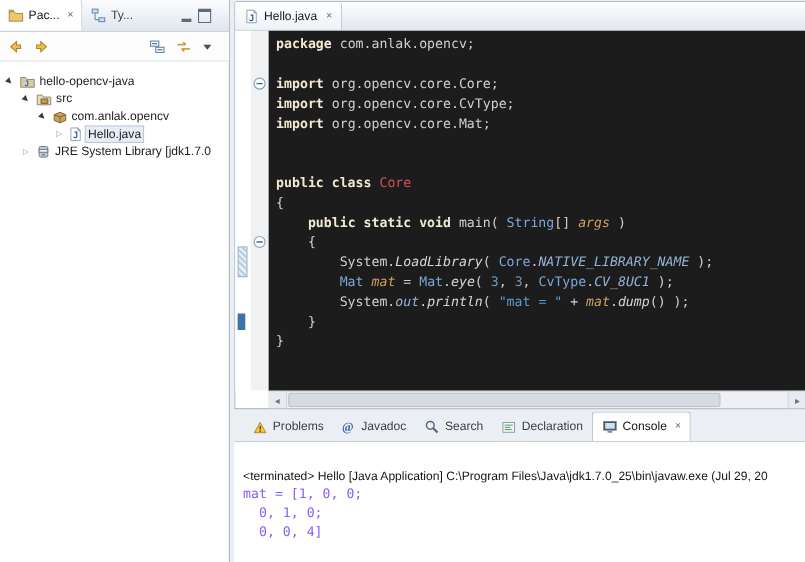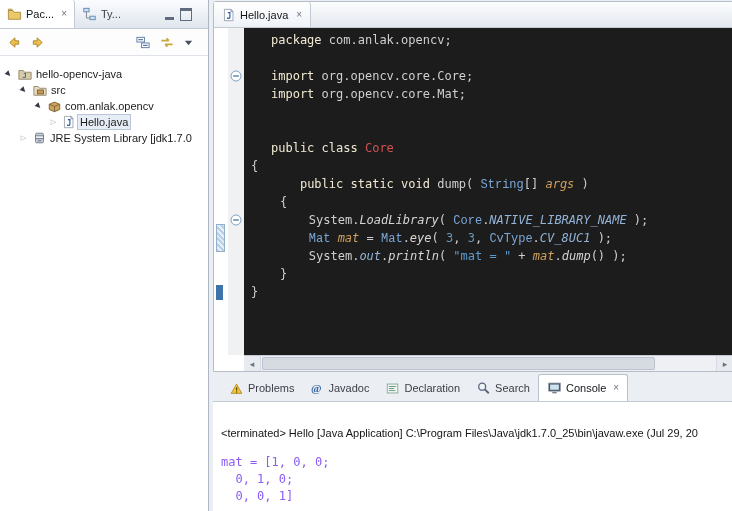--- a/index.html
+++ b/index.html
@@ -43,24 +43,24 @@
   .editor-body{flex:1;display:flex;min-height:0;position:relative;}
   .ruler{width:14px;background:#fff;position:relative;flex:none;}
   .range-a{position:absolute;left:2px;top:196px;width:7px;height:26px;
     background:repeating-linear-gradient(45deg,#b9cfe4 0 2px,#e7eef6 2px 4px);border:1px solid #8fb0cf;}
   .range-b{position:absolute;left:2px;top:257px;width:7px;height:15px;background:#3e73a9;}
   .foldbar{width:16px;background:#f0f1f2;position:relative;flex:none;}
   .fold-marker{position:absolute;left:2px;width:12px;height:12px;line-height:0;}
   .code{flex:1;background:var(--editor-bg,#1c1c1c);padding:3px 0 0 7px;overflow:hidden;}
   .code-line{font-family:"DejaVu Sans Mono",monospace;font-size:12px;line-height:18px;height:18px;
     white-space:pre;color:var(--code-plain,#cfcfcf);}
-  .tk-kw{color:var(--code-keyword,#f1ead3);font-weight:normal;margin-left:20px;}
+  .tk-kw{color:var(--code-keyword,#f1ead3);font-weight:bold;}
   .tk-pl{color:var(--code-plain,#cfcfcf);}
   .tk-cl{color:var(--code-class,#d25252);}
-  .tk-ty{color:var(--code-type,#7ba7d7);font-family:Liberation Mono, monospace;}
+  .tk-ty{color:var(--code-type,#7ba7d7);}
   .tk-va{color:var(--code-variable,#d0a05c);font-style:italic;}
   .tk-nu{color:var(--code-number,#6897bb);}
   .tk-st{color:var(--code-string,#5c9bce);}
   .tk-co{color:var(--code-constant,#93b3d7);font-style:italic;}
   .tk-me{color:var(--code-method,#d6d6d6);font-style:italic;}
   .hscroll{height:15px;flex:none;display:flex;align-items:stretch;background:#eef0f3;
     border-top:1px solid #c3cad4;margin-left:30px;}
   .hs-btn{width:16px;display:flex;align-items:center;justify-content:center;font-size:9px;color:#6a7382;
     background:#e7eaef;border-right:1px solid #d5dae2;}
   .hs-btn:last-child{border-right:none;border-left:1px solid #d5dae2;}
@@ -70,21 +70,21 @@
 
   
   .bottom-panel{position:absolute;left:213px;top:374px;width:519px;height:137px;display:flex;flex-direction:column;}
   .bottom-tabbar{height:27px;flex:none;display:flex;align-items:flex-end;padding-left:8px;
     border-bottom:1px solid #c3cad4;overflow:hidden;white-space:nowrap;}
   .bottom-tab{display:inline-flex;align-items:center;gap:4px;height:26px;padding:0 8px;
     font-size:11px;color:#3a3f46;flex:none;}
   .bottom-tab.selected{background:#fff;border:1px solid #b9c0cc;border-bottom:1px solid #fff;
     border-radius:3px 3px 0 0;margin-bottom:-1px;color:#14161a;}
   .console-area{flex:1;background:#fff;padding:25px 0 0 8px;overflow:hidden;}
-  .console-header{font-size:11px;color:#141414;white-space:nowrap;margin-bottom:15px;overflow:hidden;}
+  .console-header{font-size:11px;color:#141414;white-space:nowrap;margin-bottom:2px;overflow:hidden;}
   .console-output div{font-family:"DejaVu Sans Mono",monospace;font-size:12px;line-height:17px;
     color:#8b5cf6;white-space:pre;}
 </style>
 </head>
 <body>
 
 <div class="workbench">
 
   <div class="left-panel">
     <div class="view-tabbar">
@@ -230,26 +230,27 @@
             </svg></div>
           <div class="fold-marker" style="top: 186px;"><svg width="12" height="12" viewBox="0 0 12 12">
               <circle cx="6" cy="6" r="5" fill="#fcfdfe" stroke="#82a0bc"></circle>
               <path d="M3.2 6h5.6" stroke="#3f6a92" stroke-width="1.2"></path>
             </svg></div>
         </div>
       <div class="code">
           <div class="code-line"><span class="tk-kw">package</span><span class="tk-pl"> com.anlak.opencv;</span></div>
           <div class="code-line">&nbsp;</div>
           <div class="code-line"><span class="tk-kw">import</span><span class="tk-pl"> org.opencv.core.Core;</span></div>
+          <div class="code-line"><span class="tk-kw">import</span><span class="tk-pl"> org.opencv.core.CvType;</span></div>
           <div class="code-line"><span class="tk-kw">import</span><span class="tk-pl"> org.opencv.core.Mat;</span></div>
           <div class="code-line">&nbsp;</div>
           <div class="code-line">&nbsp;</div>
           <div class="code-line"><span class="tk-kw">public class</span><span class="tk-pl"> </span><span class="tk-cl">Core</span></div>
           <div class="code-line"><span class="tk-pl">{</span></div>
-          <div class="code-line"><span class="tk-pl">    </span><span class="tk-kw">public static void</span><span class="tk-pl"> dump( </span><span class="tk-ty">String</span><span class="tk-pl">[] </span><span class="tk-va">args</span><span class="tk-pl"> )</span></div>
+          <div class="code-line"><span class="tk-pl">    </span><span class="tk-kw">public static void</span><span class="tk-pl"> main( </span><span class="tk-ty">String</span><span class="tk-pl">[] </span><span class="tk-va">args</span><span class="tk-pl"> )</span></div>
           <div class="code-line"><span class="tk-pl">    {</span></div>
           <div class="code-line"><span class="tk-pl">        System.</span><span class="tk-me">LoadLibrary</span><span class="tk-pl">( </span><span class="tk-ty">Core</span><span class="tk-pl">.</span><span class="tk-co">NATIVE_LIBRARY_NAME</span><span class="tk-pl"> );</span></div>
           <div class="code-line"><span class="tk-pl">        </span><span class="tk-ty">Mat</span><span class="tk-pl"> </span><span class="tk-va">mat</span><span class="tk-pl"> = </span><span class="tk-ty">Mat</span><span class="tk-pl">.</span><span class="tk-me">eye</span><span class="tk-pl">( </span><span class="tk-nu">3</span><span class="tk-pl">, </span><span class="tk-nu">3</span><span class="tk-pl">, </span><span class="tk-ty">CvType</span><span class="tk-pl">.</span><span class="tk-co">CV_8UC1</span><span class="tk-pl"> );</span></div>
           <div class="code-line"><span class="tk-pl">        System.</span><span class="tk-co">out</span><span class="tk-pl">.</span><span class="tk-me">println</span><span class="tk-pl">( </span><span class="tk-st">"mat = "</span><span class="tk-pl"> + </span><span class="tk-va">mat</span><span class="tk-pl">.</span><span class="tk-me">dump</span><span class="tk-pl">() );</span></div>
           <div class="code-line"><span class="tk-pl">    }</span></div>
           <div class="code-line"><span class="tk-pl">}</span></div>
         </div>
     </div>
     <div class="hscroll">
       <span class="hs-btn">◂</span>
@@ -275,52 +276,52 @@
         <div class="bottom-tab">
           <span class="icon">
             <svg width="14" height="14" viewBox="0 0 16 16">
               <text x="1" y="12.5" font-size="13" font-weight="bold" fill="#3465a4" font-family="serif">@</text>
             </svg>
           </span>
           <span>Javadoc</span>
         </div>
         <div class="bottom-tab">
           <span class="icon">
+            <svg width="15" height="14" viewBox="0 0 16 16">
+              <circle cx="6.5" cy="6.5" r="4" fill="#eef3f8" stroke="#56657a" stroke-width="1.5"></circle>
+              <path d="M9.5 9.5L14 14" stroke="#56657a" stroke-width="2.2"></path>
+            </svg>
+          </span>
+          <span>Search</span>
+        </div>
+        <div class="bottom-tab">
+          <span class="icon">
             <svg width="15" height="13" viewBox="0 0 16 16">
               <rect x="1.5" y="2.5" width="13" height="11" fill="#f2f6f4" stroke="#7aa08e"></rect>
               <path d="M3.5 5.5h9M3.5 8h6.5M3.5 10.5h8" stroke="#4a8a68"></path>
             </svg>
           </span>
           <span>Declaration</span>
-        </div>
-        <div class="bottom-tab">
-          <span class="icon">
-            <svg width="15" height="14" viewBox="0 0 16 16">
-              <circle cx="6.5" cy="6.5" r="4" fill="#eef3f8" stroke="#56657a" stroke-width="1.5"></circle>
-              <path d="M9.5 9.5L14 14" stroke="#56657a" stroke-width="2.2"></path>
-            </svg>
-          </span>
-          <span>Search</span>
         </div>
         <div class="bottom-tab selected">
           <span class="icon">
             <svg width="15" height="14" viewBox="0 0 16 16">
               <rect x="1.5" y="2.5" width="13" height="9" fill="#3c4e62" stroke="#76808e"></rect>
               <rect x="3" y="4" width="10" height="6" fill="#cfe2f0"></rect>
               <rect x="5.5" y="12.5" width="5" height="1.6" fill="#76808e"></rect>
             </svg>
           </span>
           <span>Console</span>
           <span class="tab-close">×</span>
         </div>
         <div class="bottom-tab"></div>
       </div>
     <div class="console-area">
       <div class="console-header">&lt;terminated&gt; Hello [Java Application] C:\Program Files\Java\jdk1.7.0_25\bin\javaw.exe (Jul 29, 20</div>
       <div class="console-output">
           <div>mat = [1, 0, 0;</div>
           <div>  0, 1, 0;</div>
-          <div>  0, 0, 1]</div>
+          <div>  0, 0, 4]</div>
         </div>
     </div>
   </div>
 
 </div>
 
 </body></html>

